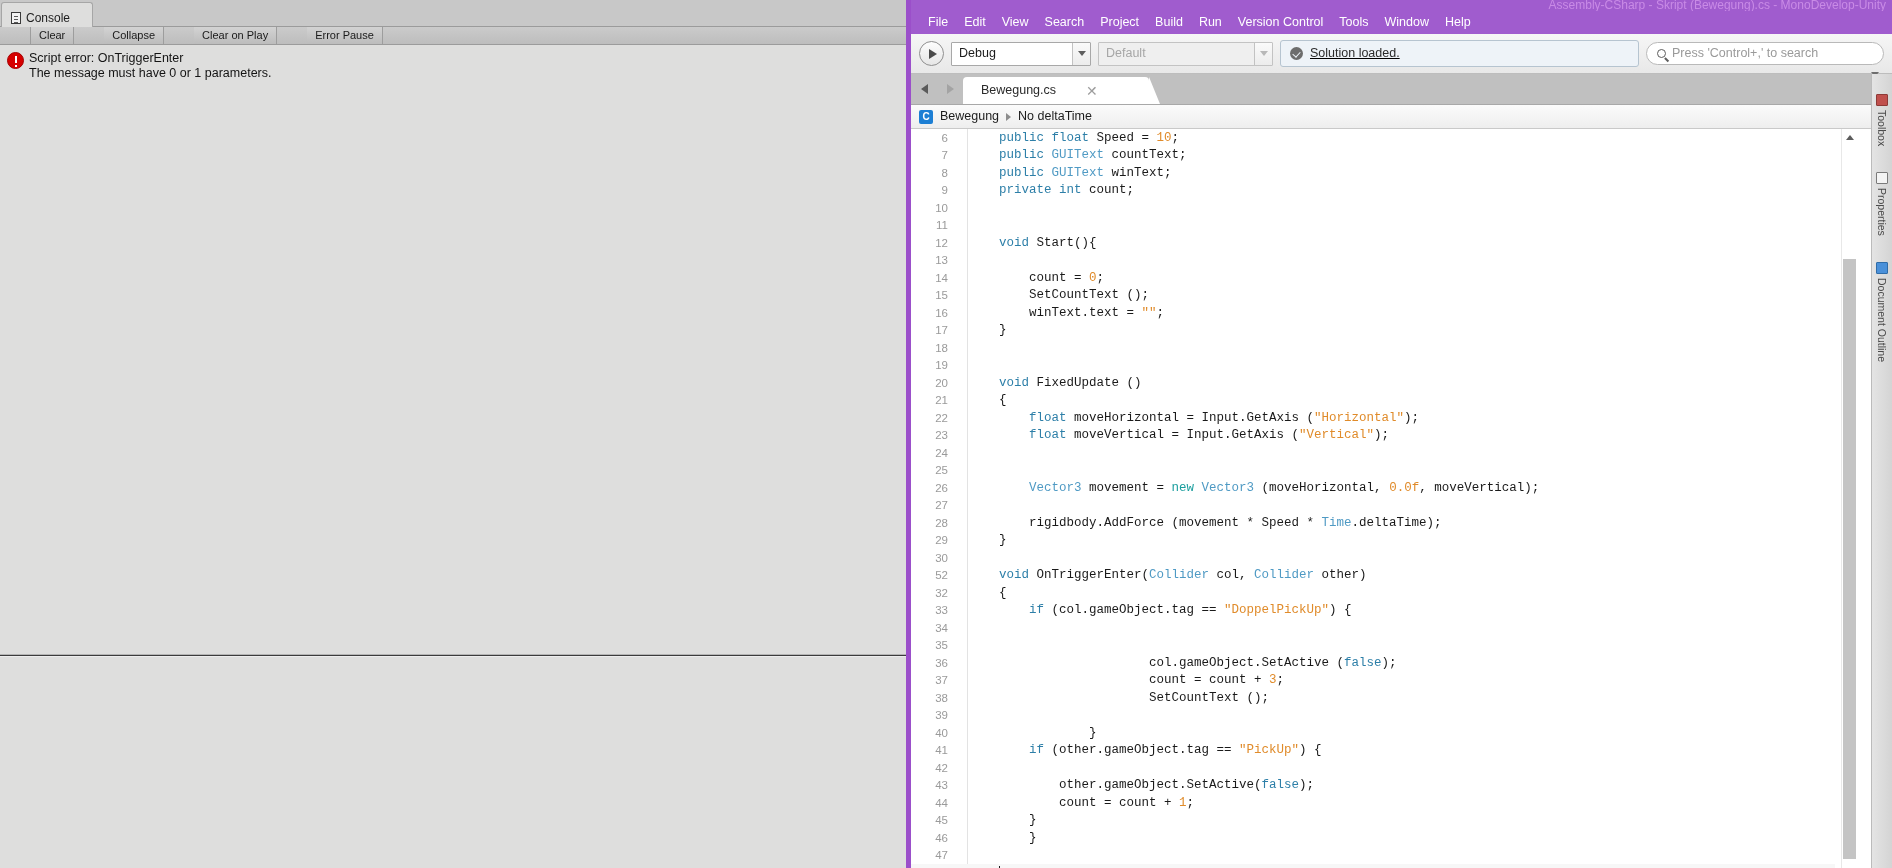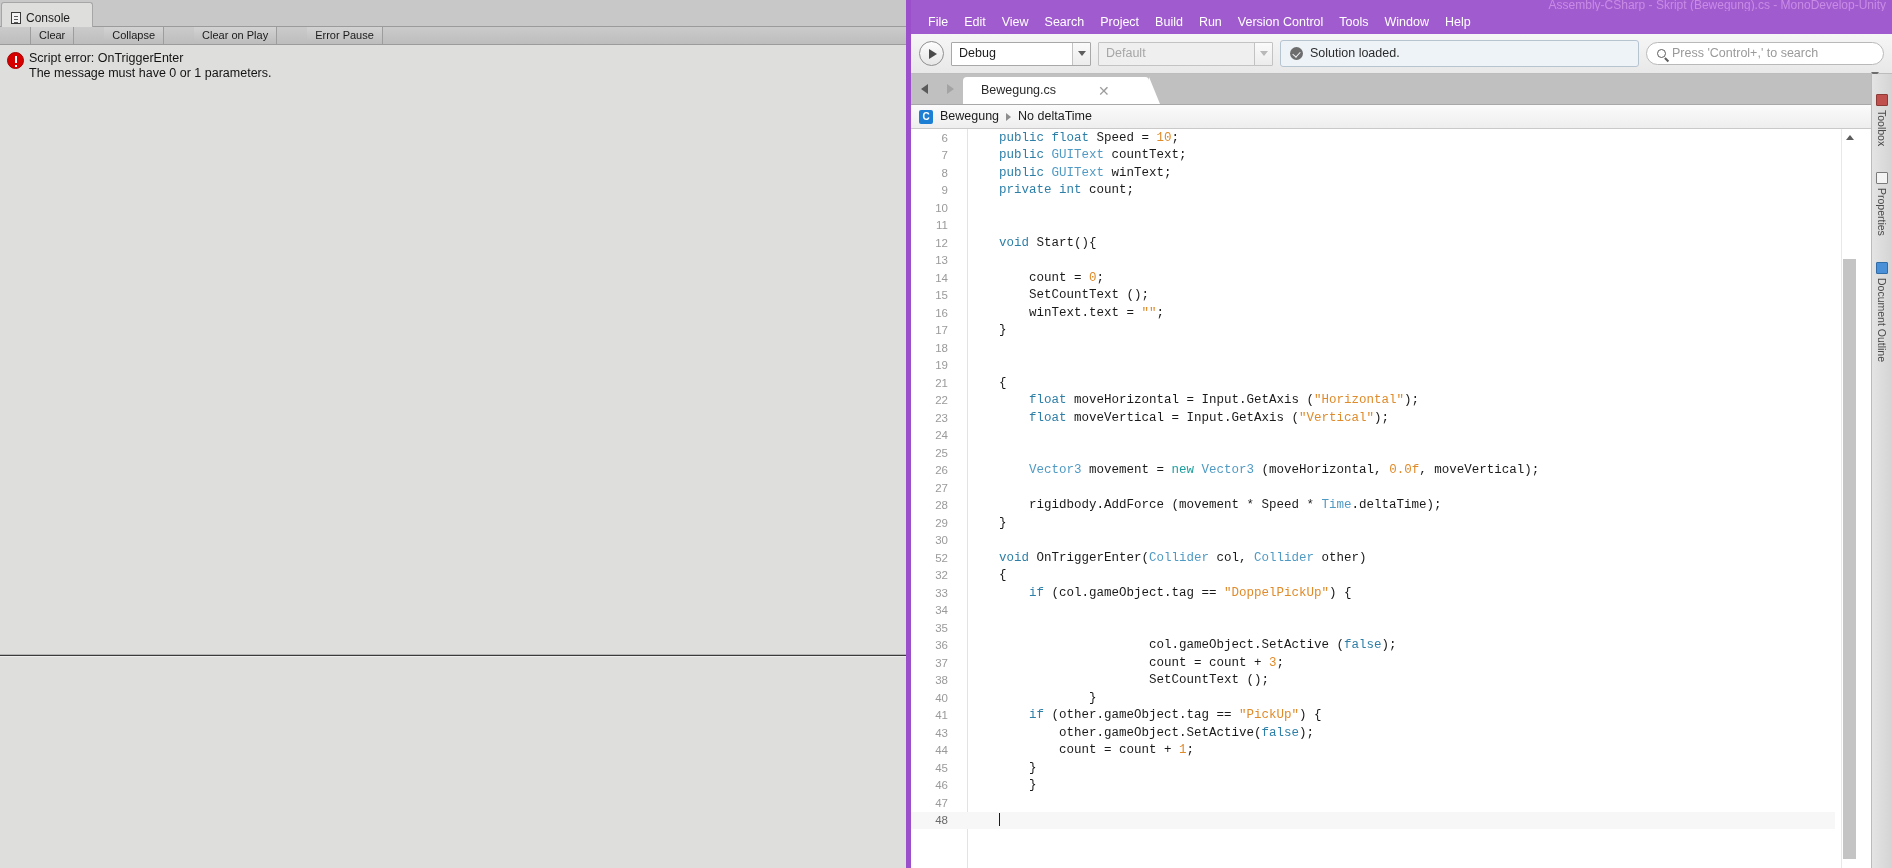--- a/index.html
+++ b/index.html
@@ -207,20 +207,21 @@
   .combo.disabled .caret-dn { border-top-color: #b8b8b8; }
 
   .status-pane {
     height: 27px; flex: 1;
     border: 1px solid #b6c4d0;
     background: #eef3f8;
     border-radius: 3px;
     display: flex; align-items: center;
     padding-left: 9px;
     gap: 7px;
+    text-decoration: underline;
   }
   .status-check {
     width: 13px; height: 13px; flex: none;
     border-radius: 50%;
     background: #6d6d6d;
     position: relative;
   }
   .status-check::after {
     content: "";
     position: absolute; left: 3.5px; top: 3px;
@@ -277,21 +278,21 @@
     width: 0; height: 0;
     border-left: 7px solid #a3a3a3;
     border-top: 5px solid transparent;
     border-bottom: 5px solid transparent;
   }
   .file-tab {
     height: 27px;
     background: #ffffff;
     display: flex; align-items: center;
     padding: 0 4px 0 18px;
-    gap: 38px;
+    gap: 26px;
     border-top-left-radius: 4px;
     border-top-right-radius: 4px;
     min-width: 186px;
     position: relative;
   }
   .file-tab::after {
     content: "";
     position: absolute; right: -11px; bottom: 0;
     width: 0; height: 0;
     border-bottom: 27px solid #ffffff;
@@ -547,40 +548,43 @@
         <div class="cl"><span class="lno">10</span><span class="ctxt"></span></div>
         <div class="cl"><span class="lno">11</span><span class="ctxt"></span></div>
         <div class="cl"><span class="lno">12</span><span class="ctxt">    <span class="kw">void</span> Start(){</span></div>
         <div class="cl"><span class="lno">13</span><span class="ctxt"></span></div>
         <div class="cl"><span class="lno">14</span><span class="ctxt">        count = <span class="num">0</span>;</span></div>
         <div class="cl"><span class="lno">15</span><span class="ctxt">        SetCountText ();</span></div>
         <div class="cl"><span class="lno">16</span><span class="ctxt">        winText.text = <span class="str">""</span>;</span></div>
         <div class="cl"><span class="lno">17</span><span class="ctxt">    }</span></div>
         <div class="cl"><span class="lno">18</span><span class="ctxt"></span></div>
         <div class="cl"><span class="lno">19</span><span class="ctxt"></span></div>
+        <div class="cl"><span class="lno">20</span><span class="ctxt">    <span class="kw">void</span> FixedUpdate ()</span></div>
         <div class="cl"><span class="lno">21</span><span class="ctxt">    {</span></div>
         <div class="cl"><span class="lno">22</span><span class="ctxt">        <span class="kw">float</span> moveHorizontal = Input.GetAxis (<span class="str">"Horizontal"</span>);</span></div>
         <div class="cl"><span class="lno">23</span><span class="ctxt">        <span class="kw">float</span> moveVertical = Input.GetAxis (<span class="str">"Vertical"</span>);</span></div>
         <div class="cl"><span class="lno">24</span><span class="ctxt"></span></div>
         <div class="cl"><span class="lno">25</span><span class="ctxt"></span></div>
         <div class="cl"><span class="lno">26</span><span class="ctxt">        <span class="typ">Vector3</span> movement = <span class="kw2">new</span> <span class="typ">Vector3</span> (moveHorizontal, <span class="num">0.0f</span>, moveVertical);</span></div>
         <div class="cl"><span class="lno">27</span><span class="ctxt"></span></div>
         <div class="cl"><span class="lno">28</span><span class="ctxt">        rigidbody.AddForce (movement * Speed * <span class="typ">Time</span>.deltaTime);</span></div>
         <div class="cl"><span class="lno">29</span><span class="ctxt">    }</span></div>
         <div class="cl"><span class="lno">30</span><span class="ctxt"></span></div>
         <div class="cl"><span class="lno">52</span><span class="ctxt">    <span class="kw">void</span> OnTriggerEnter(<span class="typ">Collider</span> col, <span class="typ">Collider</span> other)</span></div>
         <div class="cl"><span class="lno">32</span><span class="ctxt">    {</span></div>
         <div class="cl"><span class="lno">33</span><span class="ctxt">        <span class="kw">if</span> (col.gameObject.tag == <span class="str">"DoppelPickUp"</span>) {</span></div>
         <div class="cl"><span class="lno">34</span><span class="ctxt"></span></div>
         <div class="cl"><span class="lno">35</span><span class="ctxt"></span></div>
         <div class="cl"><span class="lno">36</span><span class="ctxt">                        col.gameObject.SetActive (<span class="kw">false</span>);</span></div>
         <div class="cl"><span class="lno">37</span><span class="ctxt">                        count = count + <span class="num">3</span>;</span></div>
         <div class="cl"><span class="lno">38</span><span class="ctxt">                        SetCountText ();</span></div>
+        <div class="cl"><span class="lno">39</span><span class="ctxt"></span></div>
         <div class="cl"><span class="lno">40</span><span class="ctxt">                }</span></div>
         <div class="cl"><span class="lno">41</span><span class="ctxt">        <span class="kw">if</span> (other.gameObject.tag == <span class="str">"PickUp"</span>) {</span></div>
+        <div class="cl"><span class="lno">42</span><span class="ctxt"></span></div>
         <div class="cl"><span class="lno">43</span><span class="ctxt">            other.gameObject.SetActive(<span class="kw">false</span>);</span></div>
         <div class="cl"><span class="lno">44</span><span class="ctxt">            count = count + <span class="num">1</span>;</span></div>
         <div class="cl"><span class="lno">45</span><span class="ctxt">        }</span></div>
         <div class="cl"><span class="lno">46</span><span class="ctxt">        }</span></div>
         <div class="cl"><span class="lno">47</span><span class="ctxt"></span></div>
         <div class="cl current"><span class="lno">48</span><span class="ctxt">    <span class="cursor-bar"></span></span></div>
       </div>
 
     <div class="ed-scroll">
       <div class="ed-scroll-up">

